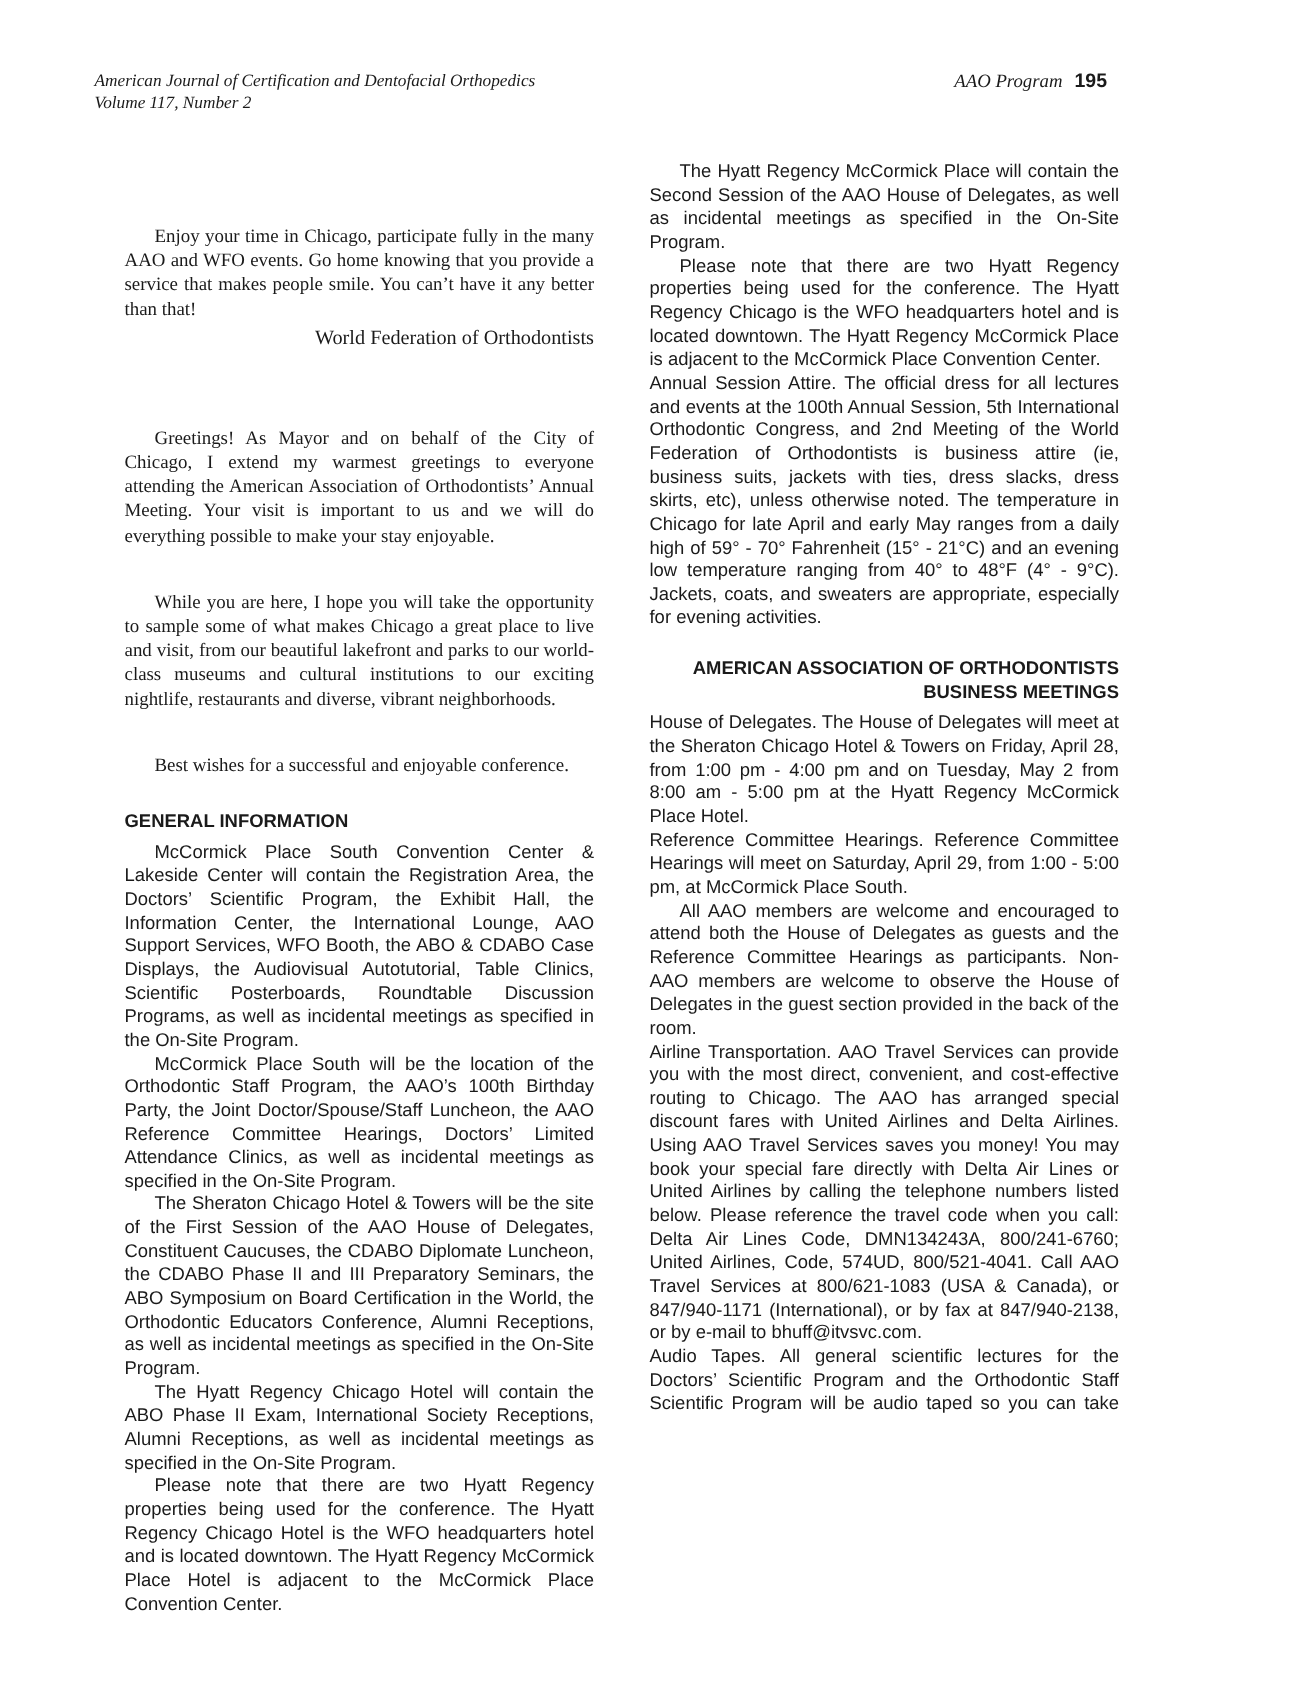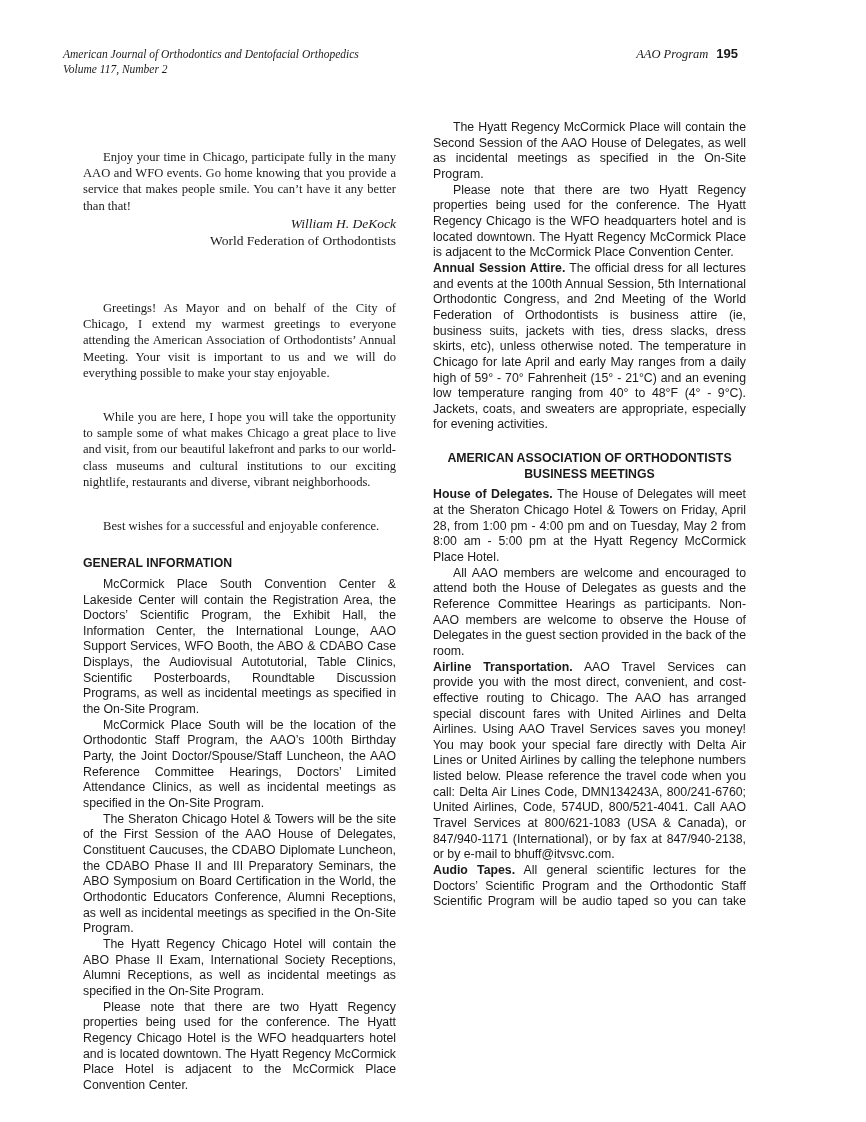--- a/index.html
+++ b/index.html
@@ -2,47 +2,46 @@
 <html><head>
 <meta charset="utf-8">
 <style>
   html, body { margin: 0; padding: 0; background: #ffffff; }
   body { width: 866px; height: 1122px; position: relative; overflow: hidden; color: #1a1a1a; }
   .header-left { position: absolute; left: 63px; top: 47px; font-family: "Liberation Serif", serif; font-style: italic; font-size: 11.5px; line-height: 15px; }
   .header-right { position: absolute; right: 128px; top: 46px; font-family: "Liberation Serif", serif; font-style: italic; font-size: 12.5px; }
   .header-right .pg { font-family: "Liberation Sans", sans-serif; font-style: normal; font-weight: bold; font-size: 13px; margin-left: 8px; }
   .col { position: absolute; width: 313px; }
   .col-left { left: 83px; top: 121px; }
-  .col-right { left: 433px; top: 120px; }
+  .col-right { left: 433px; top: 107px; }
   .serif { font-family: "Liberation Serif", serif; font-size: 12.6px; line-height: 16.2px; text-align: justify; margin-top: 28px; }
   .sans { font-family: "Liberation Sans", sans-serif; font-size: 12.3px; line-height: 15.65px; text-align: justify; }
   p { margin: 0; }
   .indent { text-indent: 20px; }
   .sig { text-align: right; }
   .sig-it { text-align: right; font-style: italic; font-size: 13.5px; }
   .heading { font-family: "Liberation Sans", sans-serif; font-weight: bold; font-size: 12.3px; line-height: 15.6px; margin: 0 0 5px 0; }
-  .runin { font-weight: bold; }
+  .runin { font-weight: normal; }
   .gap-l { height: 22px; }
   .gap-s { height: 18px; }
 </style>
 </head>
 <body>
 
 <div class="header-left">
-  <div>American Journal of Orthodontics and Dentofacial Orthopedics</div>
+  <div>American Journal of Certification and Dentofacial Orthopedics</div>
   <div>Volume 117, Number 2</div>
 </div>
 <div class="header-right">
   <span>AAO Program</span><span class="pg">195</span>
 </div>
 
 <div class="col col-left">
   <p class="serif indent">Enjoy your time in Chicago, participate fully in the many AAO and WFO events. Go home knowing that you provide a service that makes people smile. You can’t have it any better than that!</p>
   <div class="serif" style="margin-top:2px;">
-    <p class="sig-it">William H. DeKock</p>
     <p class="sig" style="font-size:13.5px;line-height:18px;">World Federation of Orthodontists</p>
   </div>
 
   <div class="gap-l"></div>
   <p class="serif indent">Greetings! As Mayor and on behalf of the City of Chicago, I extend my warmest greetings to everyone attending the American Association of Orthodontists’ Annual Meeting. Your visit is important to us and we will do everything possible to make your stay enjoyable.</p>
   <p class="serif indent">While you are here, I hope you will take the opportunity to sample some of what makes Chicago a great place to live and visit, from our beautiful lakefront and parks to our world-class museums and cultural institutions to our exciting nightlife, restaurants and diverse, vibrant neighborhoods.</p>
   <p class="serif indent">Best wishes for a successful and enjoyable conference.</p>
 
   <div class="gap-l"></div>
   <div class="heading">GENERAL INFORMATION</div>
@@ -52,18 +51,19 @@
   <p class="sans indent">The Hyatt Regency Chicago Hotel will contain the ABO Phase II Exam, International Society Receptions, Alumni Receptions, as well as incidental meetings as specified in the On-Site Program.</p>
   <p class="sans indent">Please note that there are two Hyatt Regency properties being used for the conference. The Hyatt Regency Chicago Hotel is the WFO headquarters hotel and is located downtown. The Hyatt Regency McCormick Place Hotel is adjacent to the McCormick Place Convention Center.</p>
 </div>
 
 <div class="col col-right">
   <p class="sans indent">The Hyatt Regency McCormick Place will contain the Second Session of the AAO House of Delegates, as well as incidental meetings as specified in the On-Site Program.</p>
   <p class="sans indent">Please note that there are two Hyatt Regency properties being used for the conference. The Hyatt Regency Chicago is the WFO headquarters hotel and is located downtown. The Hyatt Regency McCormick Place is adjacent to the McCormick Place Convention Center.</p>
   <p class="sans"><span class="runin">Annual Session Attire.</span><span> The official dress for all lectures and events at the 100th Annual Session, 5th International Orthodontic Congress, and 2nd Meeting of the World Federation of Orthodontists is business attire (ie, business suits, jackets with ties, dress slacks, dress skirts, etc), unless otherwise noted. The temperature in Chicago for late April and early May ranges from a daily high of 59° - 70° Fahrenheit (15° - 21°C) and an evening low temperature ranging from 40° to 48°F (4° - 9°C). Jackets, coats, and sweaters are appropriate, especially for evening activities.</span></p>
 
   <div class="gap-s"></div>
-  <div class="heading" style="text-align:center;">AMERICAN ASSOCIATION OF ORTHODONTISTS BUSINESS MEETINGS</div>
+  <div class="heading" style="text-align:right;">AMERICAN ASSOCIATION OF ORTHODONTISTS BUSINESS MEETINGS</div>
   <p class="sans"><span class="runin">House of Delegates.</span><span> The House of Delegates will meet at the Sheraton Chicago Hotel &amp; Towers on Friday, April 28, from 1:00 pm - 4:00 pm and on Tuesday, May 2 from 8:00 am - 5:00 pm at the Hyatt Regency McCormick Place Hotel.</span></p>
+  <p class="sans"><span class="runin">Reference Committee Hearings.</span><span> Reference Committee Hearings will meet on Saturday, April 29, from 1:00 - 5:00 pm, at McCormick Place South.</span></p>
   <p class="sans indent">All AAO members are welcome and encouraged to attend both the House of Delegates as guests and the Reference Committee Hearings as participants. Non-AAO members are welcome to observe the House of Delegates in the guest section provided in the back of the room.</p>
   <p class="sans"><span class="runin">Airline Transportation.</span><span> AAO Travel Services can provide you with the most direct, convenient, and cost-effective routing to Chicago. The AAO has arranged special discount fares with United Airlines and Delta Airlines. Using AAO Travel Services saves you money! You may book your special fare directly with Delta Air Lines or United Airlines by calling the telephone numbers listed below. Please reference the travel code when you call: Delta Air Lines Code, DMN134243A, 800/241-6760; United Airlines, Code, 574UD, 800/521-4041. Call AAO Travel Services at 800/621-1083 (USA &amp; Canada), or 847/940-1171 (International), or by fax at 847/940-2138, or by e-mail to bhuff@itvsvc.com.</span></p>
   <p class="sans" style="text-align-last:justify;"><span class="runin">Audio Tapes.</span><span> All general scientific lectures for the Doctors’ Scientific Program and the Orthodontic Staff Scientific Program will be audio taped so you can take</span></p>
 </div>
 
 </body></html>

